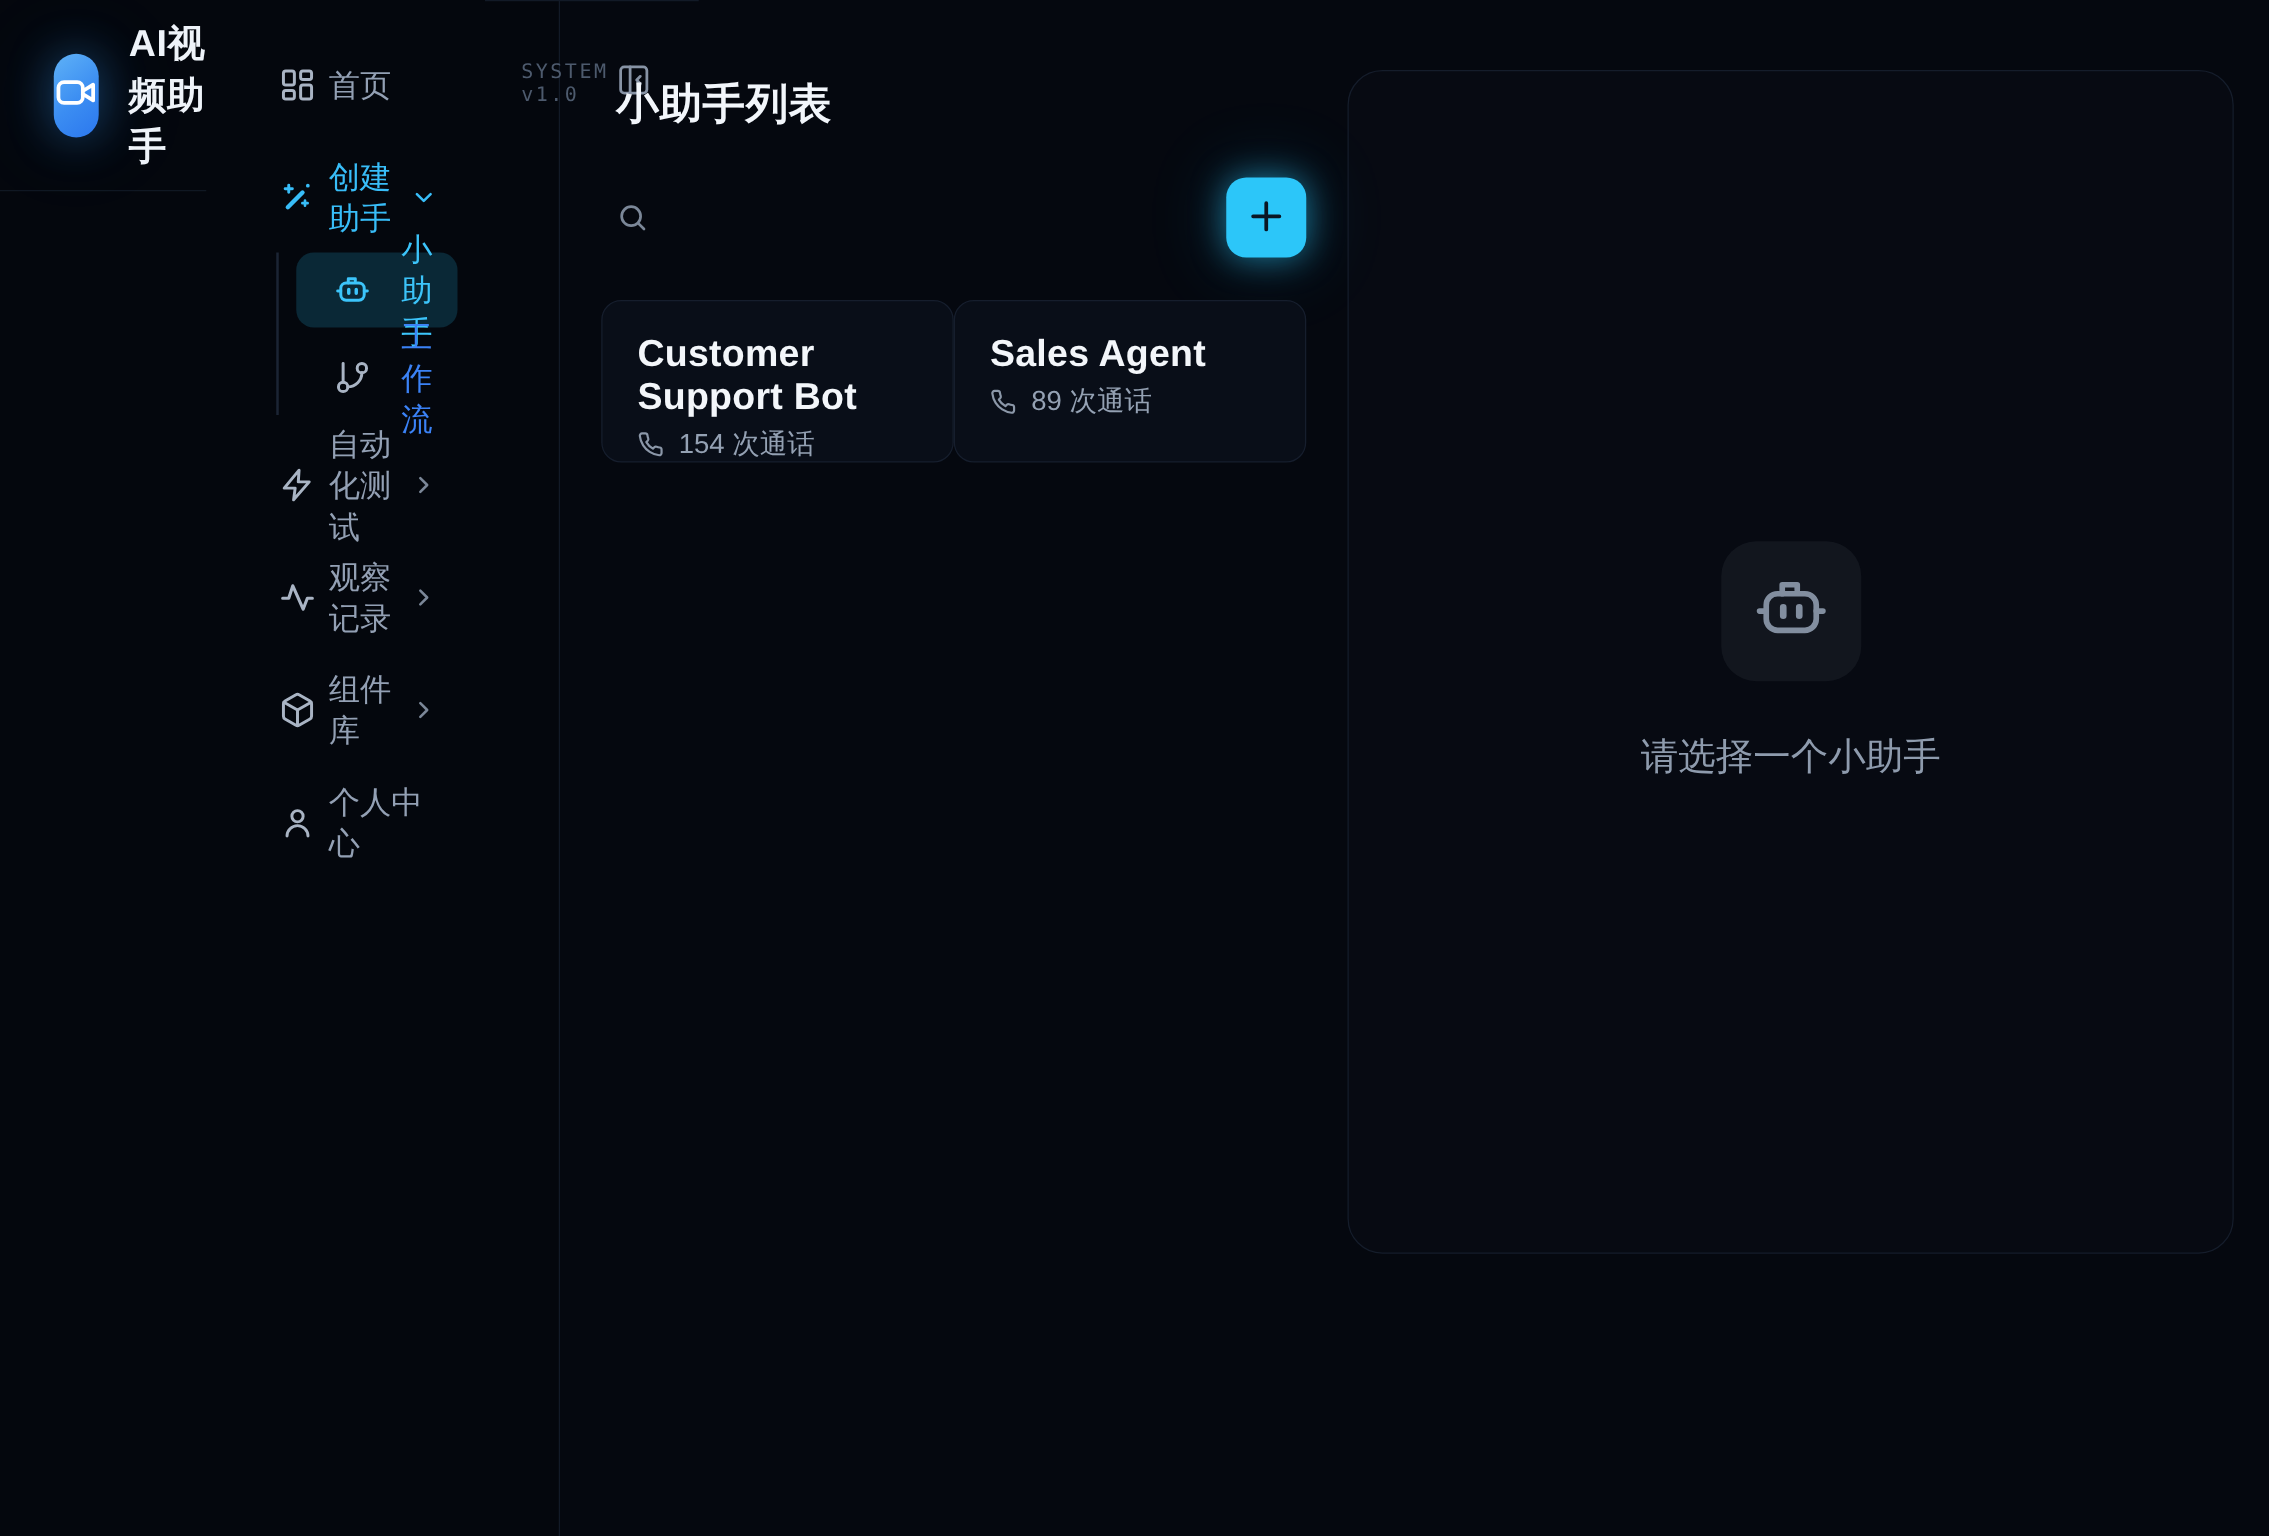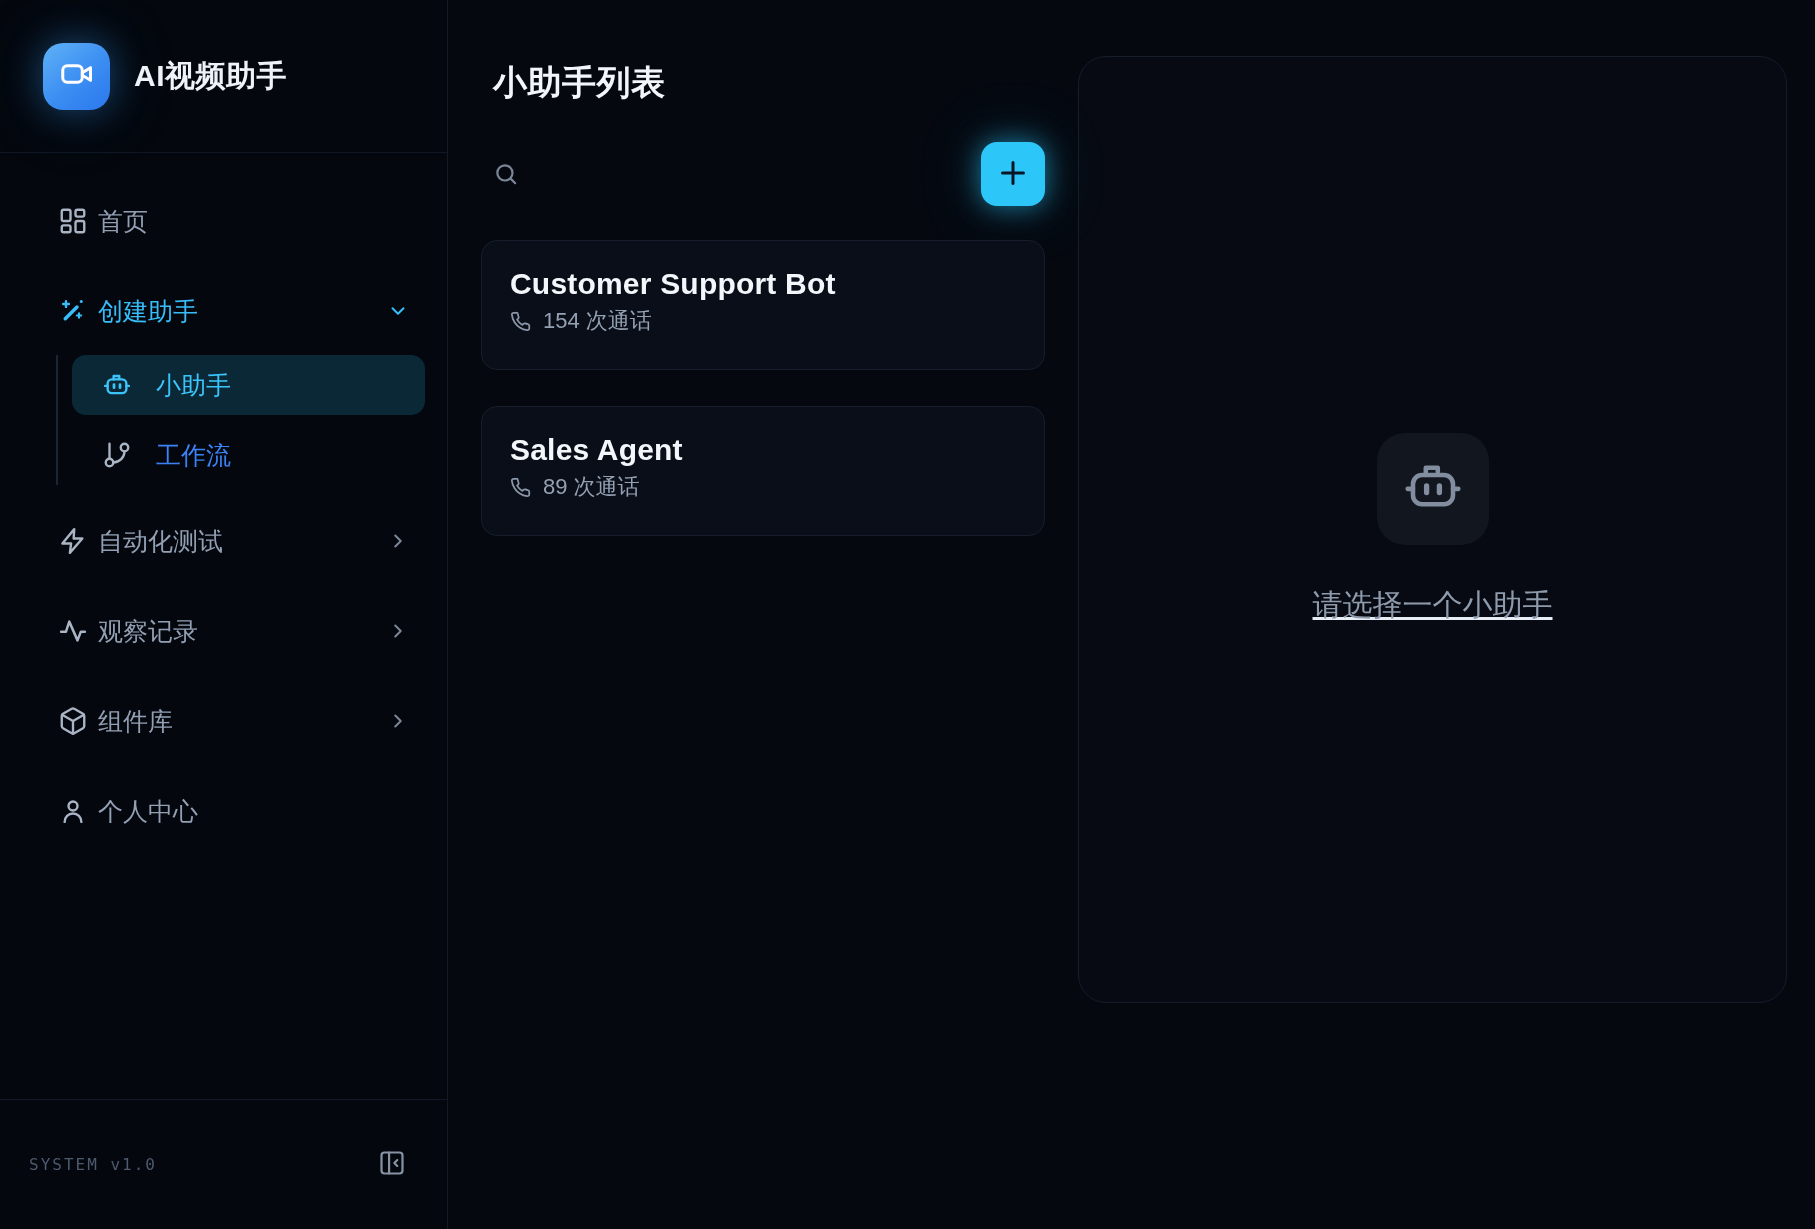--- a/index.html
+++ b/index.html
@@ -7,21 +7,21 @@
   .app{
     width:1815px;height:1229px;overflow:hidden;position:relative;
     background:#05080f;color:#e7edf5;
     font-family:"Liberation Sans",sans-serif;
     display:flex;
   }
   
   .sidebar{
     width:448px;min-width:448px;height:100%;
     background:#04070d;border-right:1px solid #121a27;
-    position:relative;display:flex;flex-direction:column;
+    position:relative;display:flex;flex-direction:row;
   }
   .logo-row{
     height:153px;display:flex;align-items:center;
     padding-left:43px;border-bottom:1px solid #10182394;
     border-bottom:1px solid #101823;
   }
   .logo-box{
     width:67px;height:67px;border-radius:20px;
     background:linear-gradient(140deg,#5fb2f7 0%,#3b8df2 55%,#2b77ee 100%);
     display:flex;align-items:center;justify-content:center;
@@ -91,36 +91,36 @@
     font-size:24px;color:#cbd5e1;margin-left:20px;width:380px;
   }
   .search-input::placeholder{color:#5d6b7e;}
   .add-btn{
     width:64px;height:64px;border:none;border-radius:16px;cursor:pointer;
     background:#2cc6f9;color:#0a1624;
     display:flex;align-items:center;justify-content:center;
     box-shadow:0 0 26px rgba(44,198,249,.55),0 0 64px rgba(44,198,249,.22);
   }
   .add-btn svg{width:36px;height:36px;}
-  .cards{margin-top:34px;display:flex;flex-direction:column;gap:36px;align-items:flex-end;}
+  .cards{margin-top:34px;display:flex;align-items:flex-end;}
   .card{
     width:564px;height:130px;border-radius:16px;cursor:pointer;
     background:#090e18;border:1px solid #161e2d;
     padding:26px 28px;
   }
   .card-title{font-size:30px;font-weight:700;color:#f3f6fa;letter-spacing:.2px;}
   .card-meta{margin-top:5px;display:flex;align-items:center;color:#94a1b3;font-size:22px;}
   .card-meta .ic{width:21px;height:21px;color:#8b97a8;margin-right:12px;}
   .card-meta .ic svg{width:21px;height:21px;}
   
   .detail-panel{
     flex:1;margin:56px 28px 0 33px;height:947px;
     border:1px solid #151d2b;border-radius:28px;
     background:rgba(148,163,184,0.018);
-    display:flex;align-items:center;justify-content:center;text-decoration:underline;
+    display:flex;align-items:center;justify-content:center;
   }
   .empty{display:flex;flex-direction:column;align-items:center;text-align:center;}
   .bot-box{
     width:112px;height:112px;border-radius:28px;
     background:rgba(148,163,184,0.08);
     display:flex;align-items:center;justify-content:center;
   }
   .bot-box svg{width:64px;height:64px;color:#828e9f;}
   .empty-title{margin-top:40px;font-size:30px;color:#8e9bad;}
   .empty-sub{margin-top:14px;font-size:24px;color:#5e6c80;}

